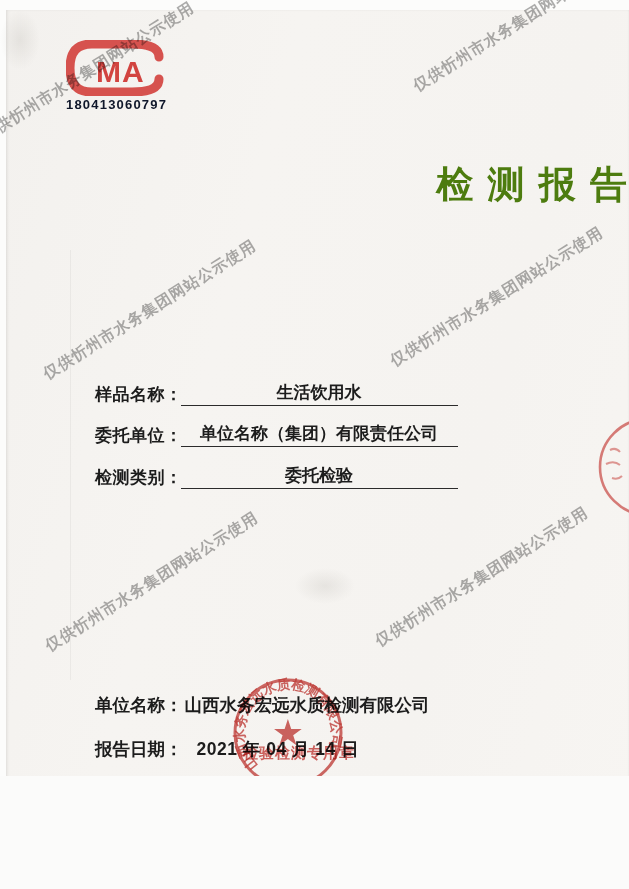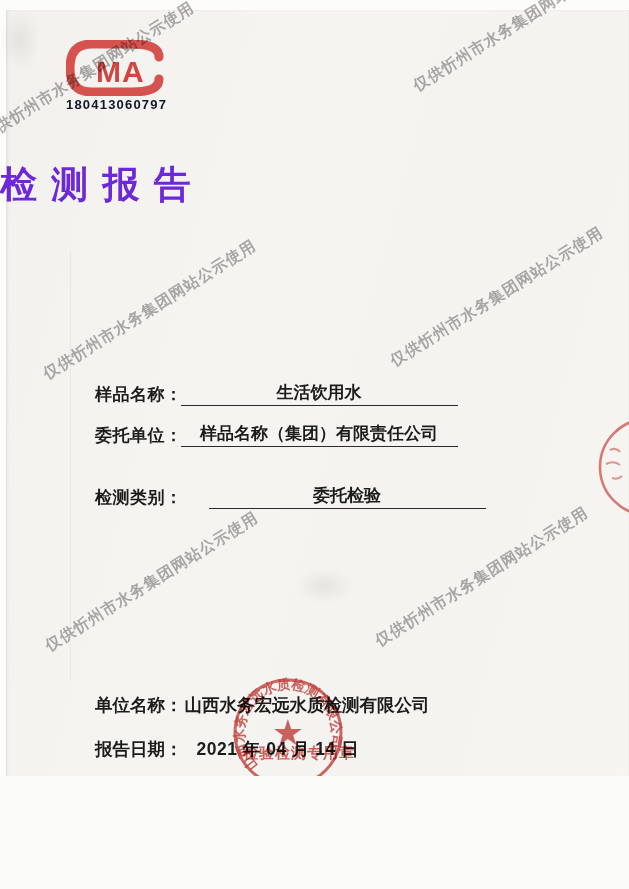--- a/index.html
+++ b/index.html
@@ -23,22 +23,22 @@
   .cma-num{
     margin-top:1px;font-size:13px;font-weight:bold;letter-spacing:1.2px;
     color:#0f172a;white-space:nowrap;
   }
 
   
   .report-no{position:absolute;left:365px;top:78px;font-size:15px;font-weight:bold;letter-spacing:.5px;white-space:nowrap;}
 
   
   .title{
-    position:absolute;left:0;right:0;top:160px;text-align:left;
-    font-size:37px;font-weight:bold;letter-spacing:2px;color:#6d28d9;white-space:pre;
+    position:absolute;left:0;right:0;top:160px;text-align:right;
+    font-size:37px;font-weight:bold;letter-spacing:2px;color:#4d7c0f;white-space:pre;
   }
 
   
   .field{position:absolute;left:95px;display:flex;align-items:flex-end;white-space:nowrap;}
   .flabel{font-size:17px;font-weight:bold;letter-spacing:.5px;}
   .funder{
     display:inline-block;width:277px;margin-left:-2px;
     border-bottom:1.6px solid #2b2b2b;text-align:center;
     font-size:17px;font-weight:bold;padding-bottom:1px;margin-top:48px;
   }
@@ -83,23 +83,23 @@
 
 
   <div class="title">检 测 报 告</div>
 
   <div class="field" style="top:333px;">
     <span class="flabel">样品名称：</span>
     <span class="funder">生活饮用水</span>
   </div>
   <div class="field" style="top:374px;">
     <span class="flabel">委托单位：</span>
-    <span class="funder">样品名称（集团）有限责任公司</span>
+    <span class="funder">单位名称（集团）有限责任公司</span>
   </div>
-  <div class="field" style="top:436px;gap:28px;">
+  <div class="field" style="top:416px;">
     <span class="flabel">检测类别：</span>
     <span class="funder">委托检验</span>
   </div>
 
   <div class="footer-field" style="top:693px;">
     <span>单位名称：</span><span class="fvalue">山西水务宏远水质检测有限公司</span>
   </div>
   <div class="footer-field date" style="top:737px;">
     <span>报告日期：</span><span class="fvalue">2021 年 04 月 14 日</span>
   </div>

